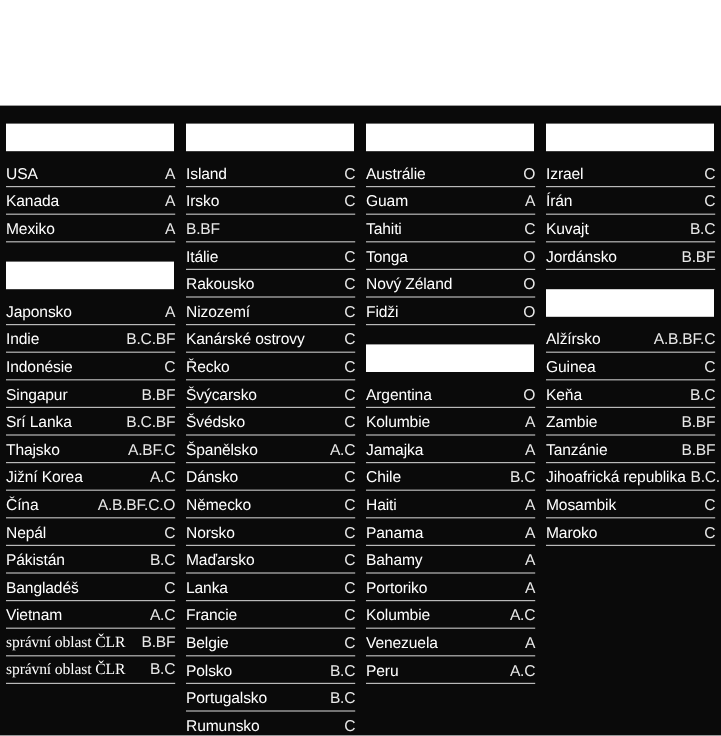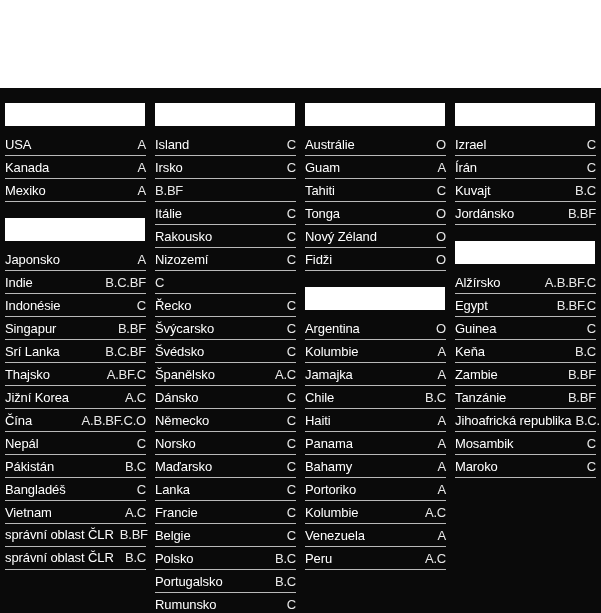--- a/index.html
+++ b/index.html
@@ -97,20 +97,21 @@
   }
   .row.two-line .line2 {
     display: flex;
     flex-direction: row;
     align-items: flex-end;
     justify-content: space-between;
     gap: 6px;
   }
   .row.two-line .line2 .row-name {
     display: inline-block;
+    font-family: Liberation Serif, serif;
   }
   
   .row.name-above .row-name {
     display: block;
   }
   .row.name-above .row-codes {
     display: block;
     text-align: right;
   }
 </style>
@@ -220,20 +221,21 @@
           </div>
           <div class="row">
             <span class="row-name">Rakousko</span>
             <span class="row-codes">C</span>
           </div>
           <div class="row">
             <span class="row-name">Nizozemí</span>
             <span class="row-codes">C</span>
           </div>
           <div class="row">
+            <span class="row-name">Kanárské ostrovy</span>
             <span class="row-codes">C</span>
           </div>
           <div class="row">
             <span class="row-name">Řecko</span>
             <span class="row-codes">C</span>
           </div>
           <div class="row">
             <span class="row-name">Švýcarsko</span>
             <span class="row-codes">C</span>
           </div>
@@ -381,24 +383,20 @@
           <div class="row">
             <span class="row-name">Jordánsko</span>
             <span class="row-codes">B.BF</span>
           </div>
         </div>
         <div class="section">
           <div class="section-header"></div>
           <div class="row">
             <span class="row-name">Alžírsko</span>
             <span class="row-codes">A.B.BF.C</span>
-          </div>
-          <div class="row">
-            <span class="row-name">Egypt</span>
-            <span class="row-codes">B.BF.C</span>
           </div>
           <div class="row">
             <span class="row-name">Guinea</span>
             <span class="row-codes">C</span>
           </div>
           <div class="row">
             <span class="row-name">Keňa</span>
             <span class="row-codes">B.C</span>
           </div>
           <div class="row">

